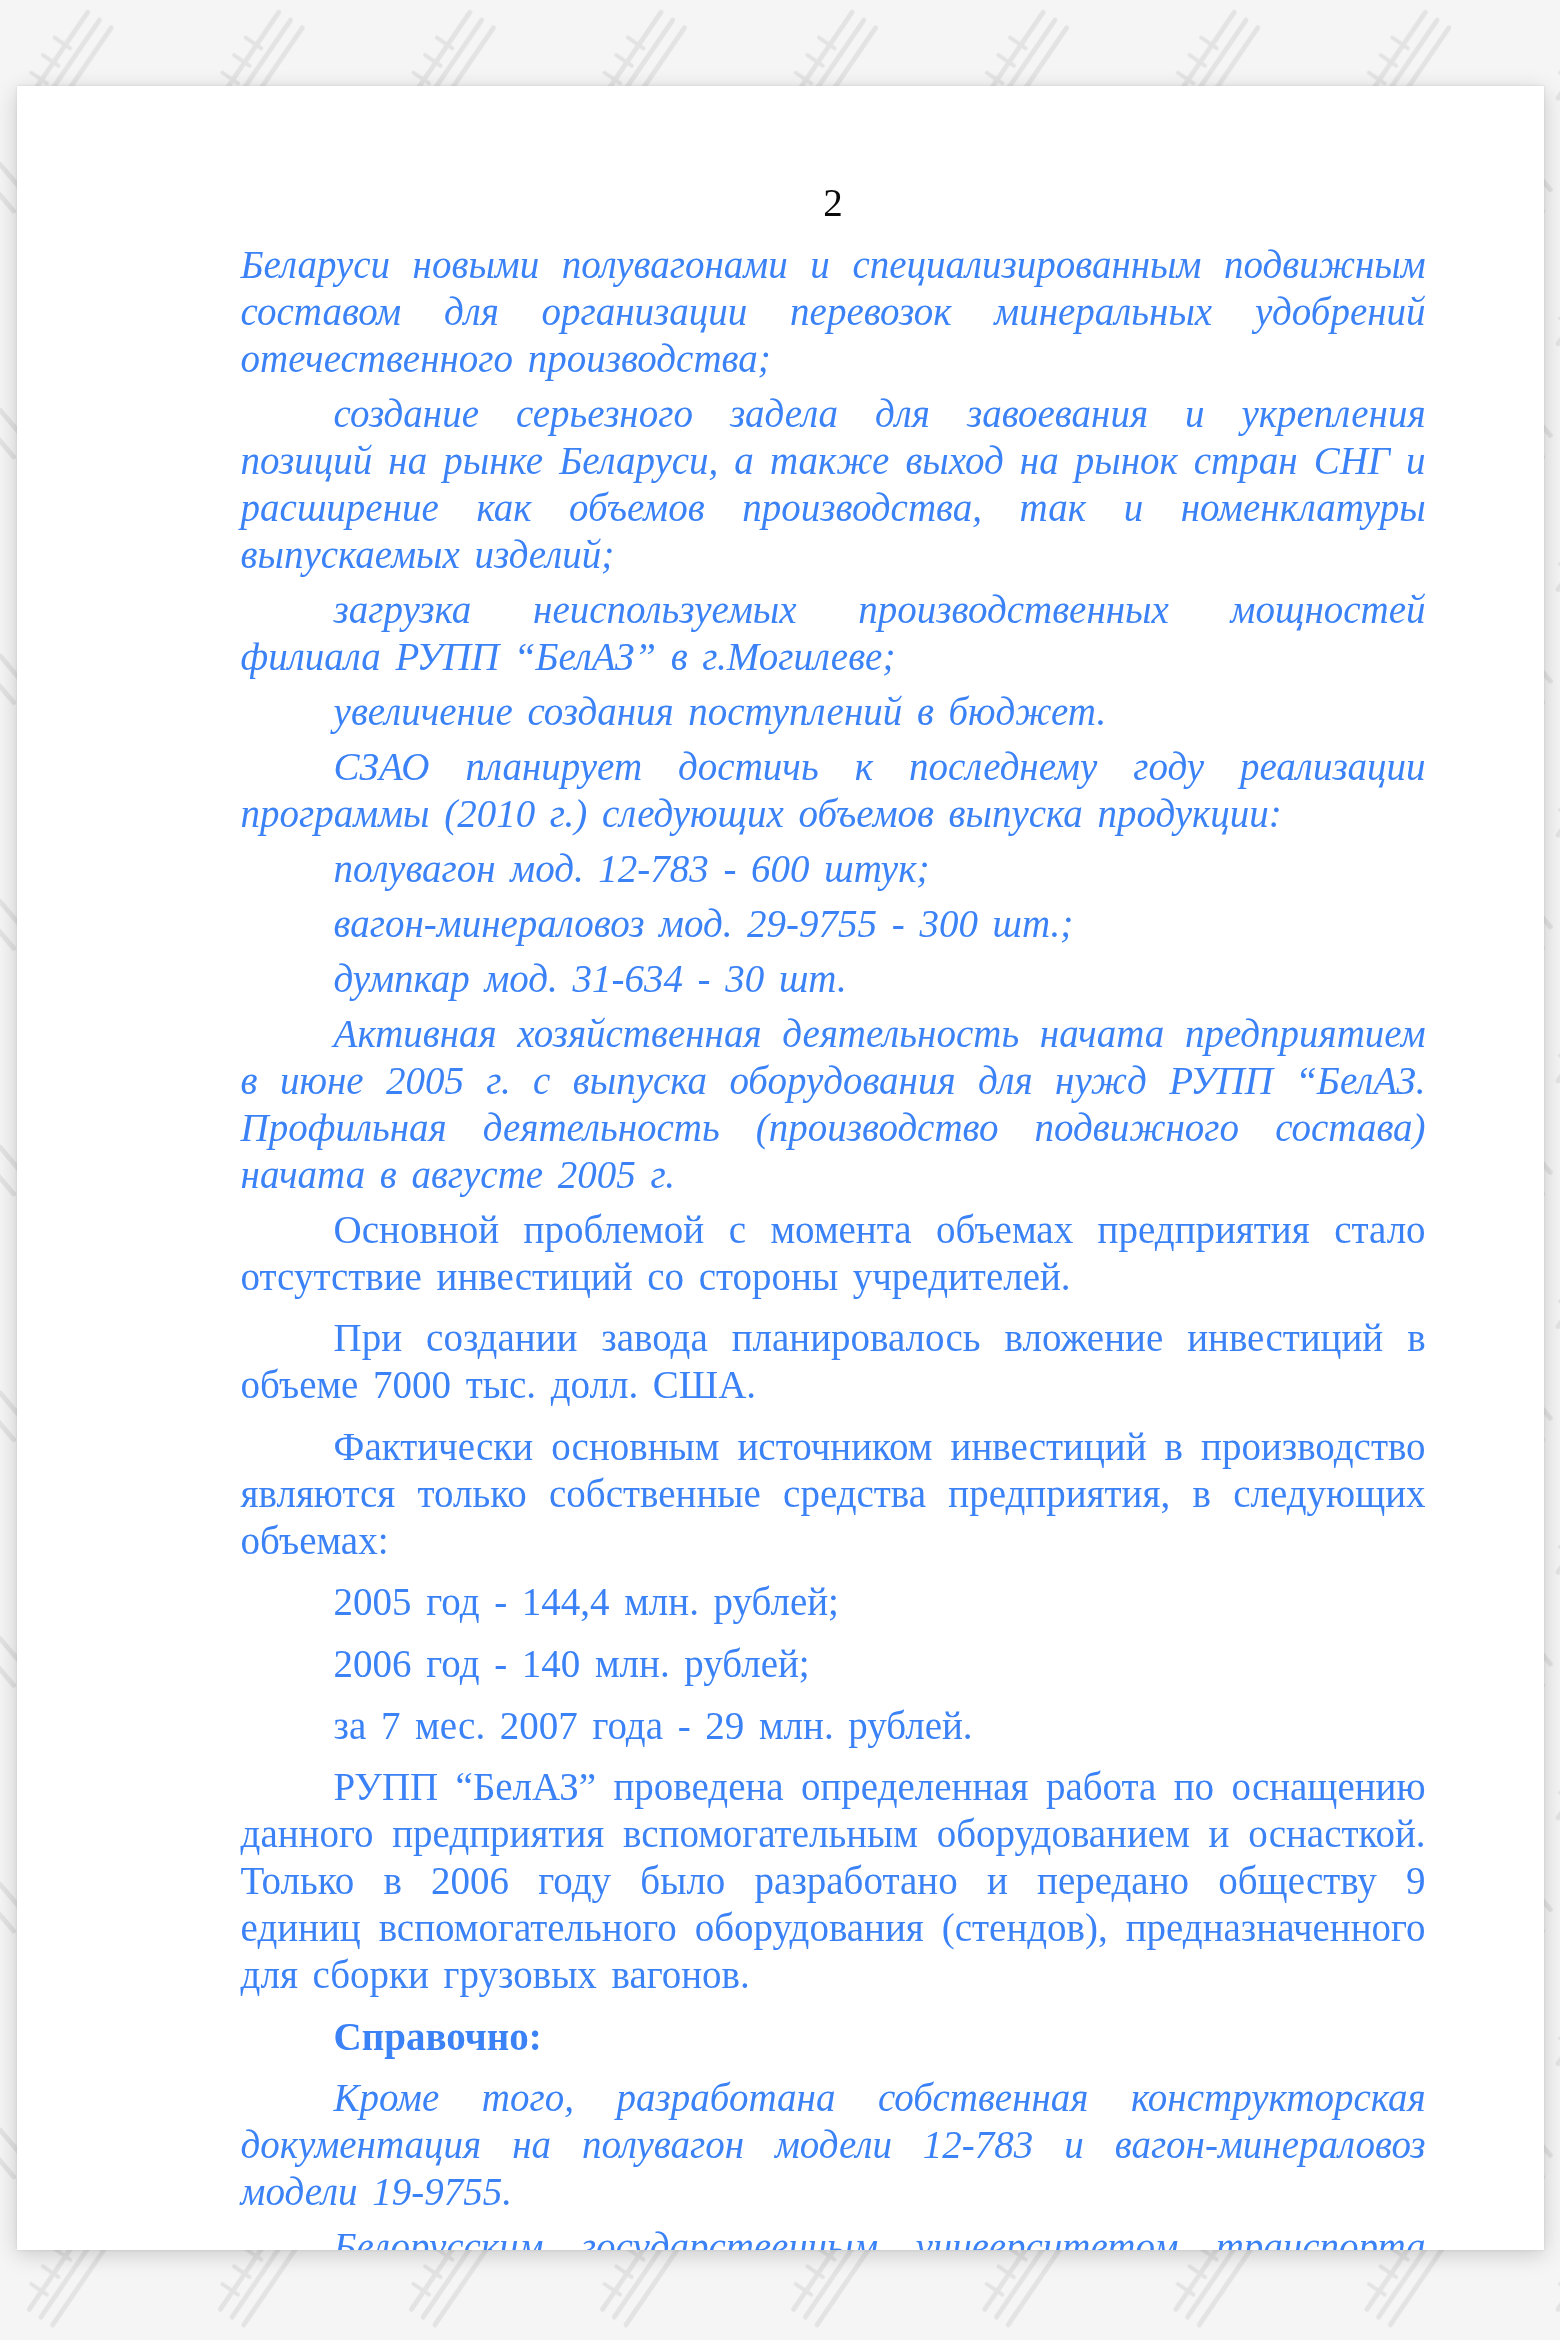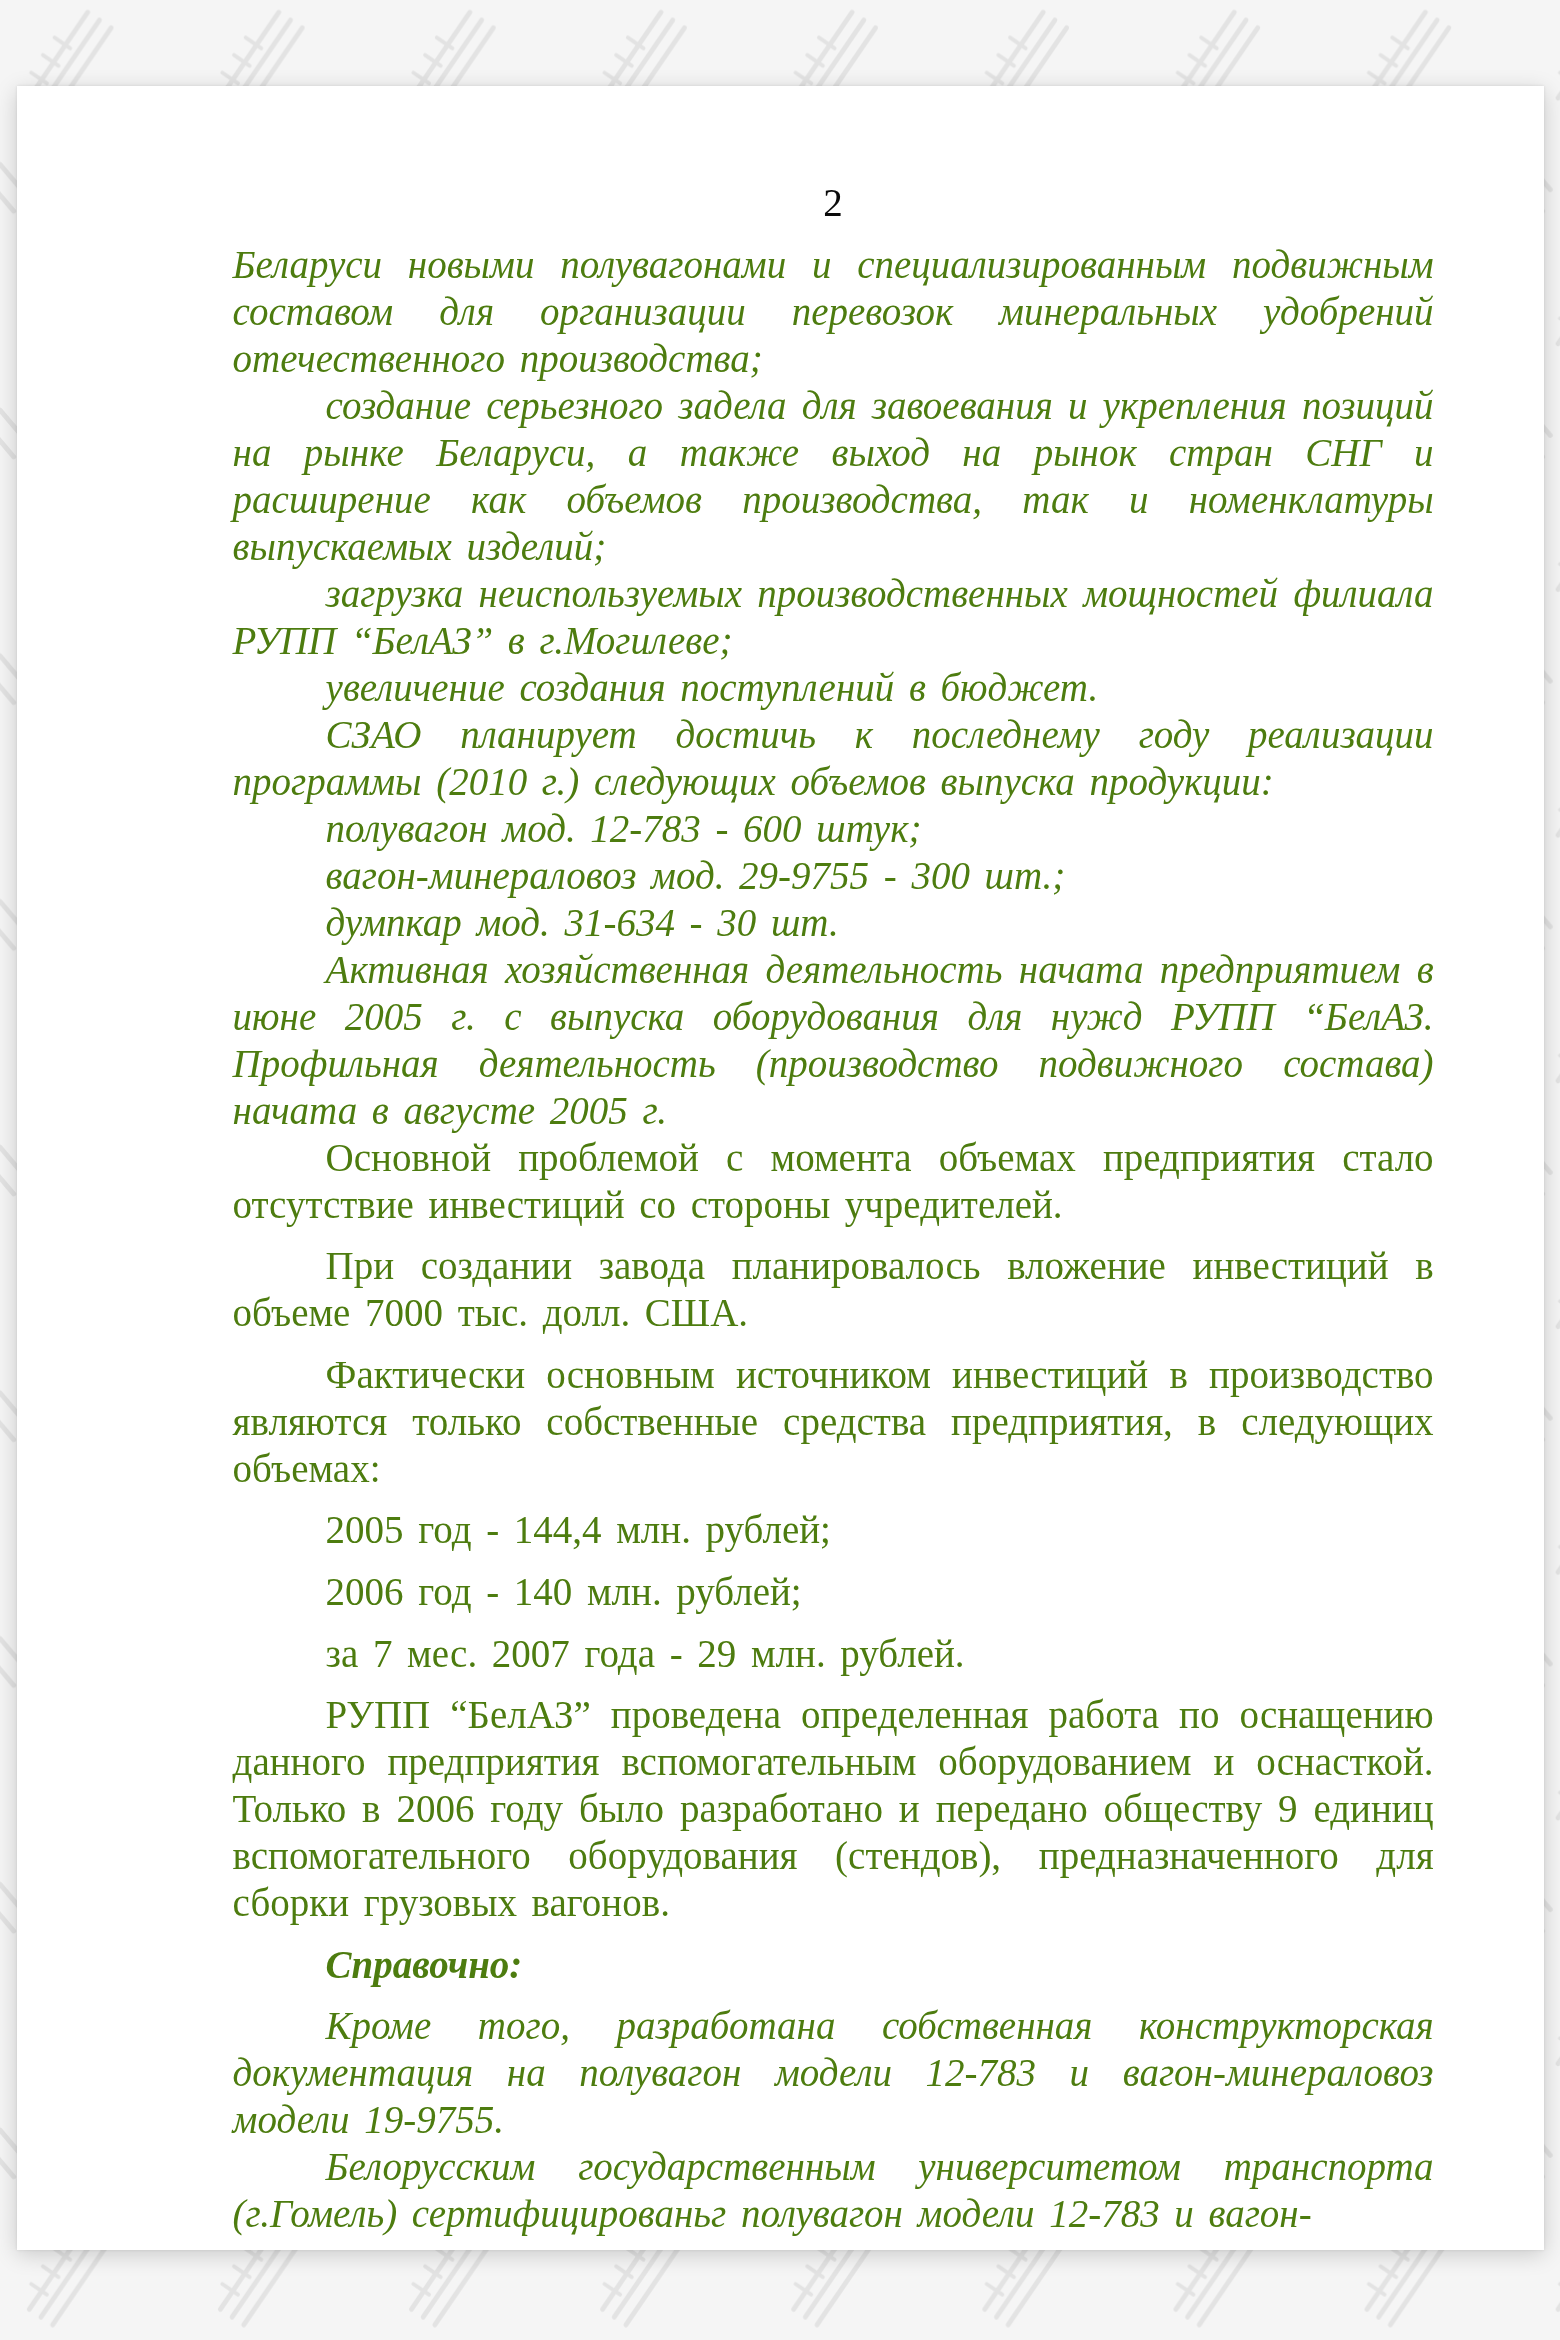--- a/index.html
+++ b/index.html
@@ -24,30 +24,30 @@
     overflow: hidden;
   }
   .page-number {
     text-align: center;
     font-size: 39px;
     line-height: 47px;
     color: #0a0a0a;
     margin: 0 0 14.6px 0;
   }
   .content p {
-    margin: 0;
+    margin: 8px;
     font-size: 39px;
     line-height: 47px;
-    color: #4d7c0f;
+    color: #3b82f6;
     text-align: justify;
     word-spacing: 4.9px;
   }
   .content p.ind { text-indent: 93px; }
   .content p.it  { font-style: italic; }
-  .content p.bi  { font-style: italic; font-weight: bold; }
+  .content p.bi  { font-weight: bold; }
   .content p.sp  { margin-top: 14.6px; }
   .content span.b { font-weight: normal; }
 </style>
 </head>
 <body>
 
 <div class="backdrop">
   <svg width="1560" height="2341" xmlns="http://www.w3.org/2000/svg" aria-hidden="true" viewBox="0 0 1600 2400">
     <defs>
       <pattern id="orn" width="196" height="252" patternUnits="userSpaceOnUse">

